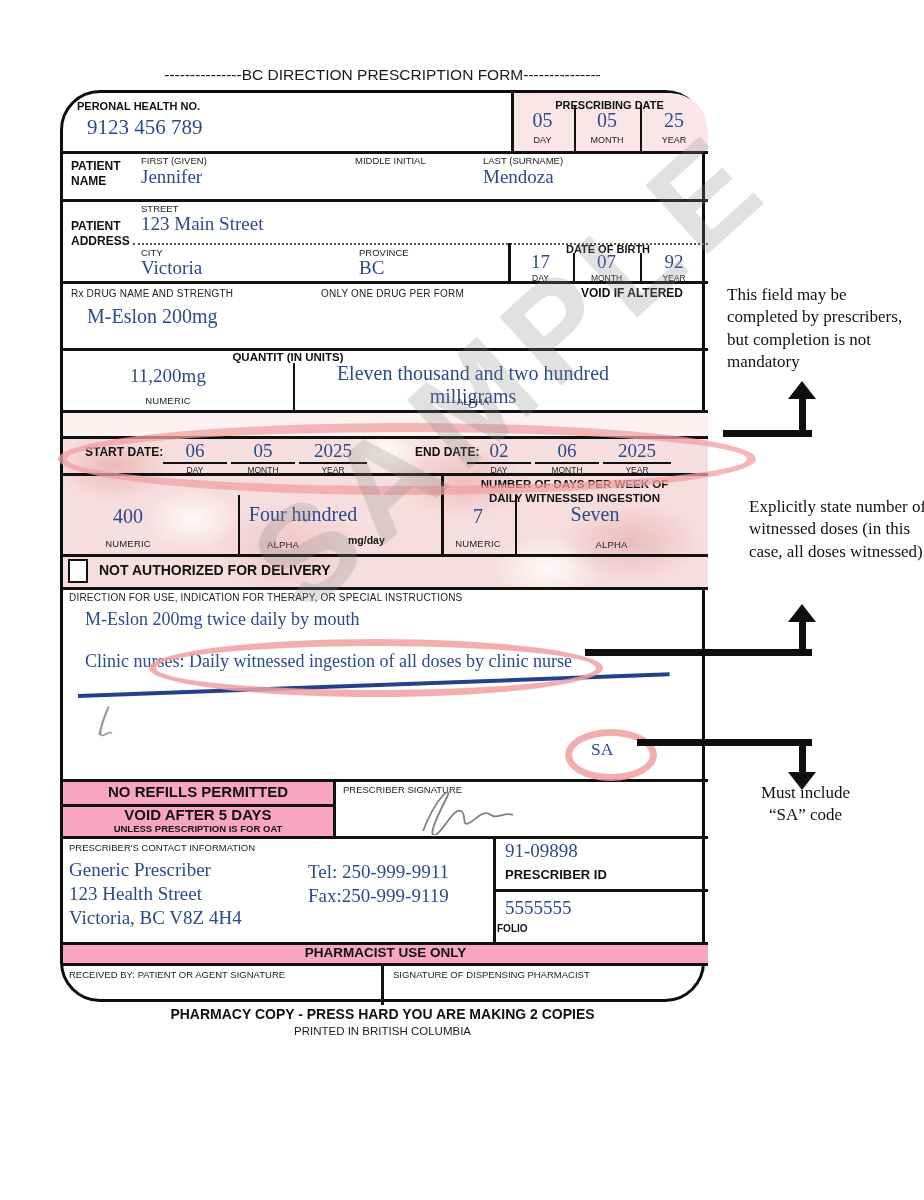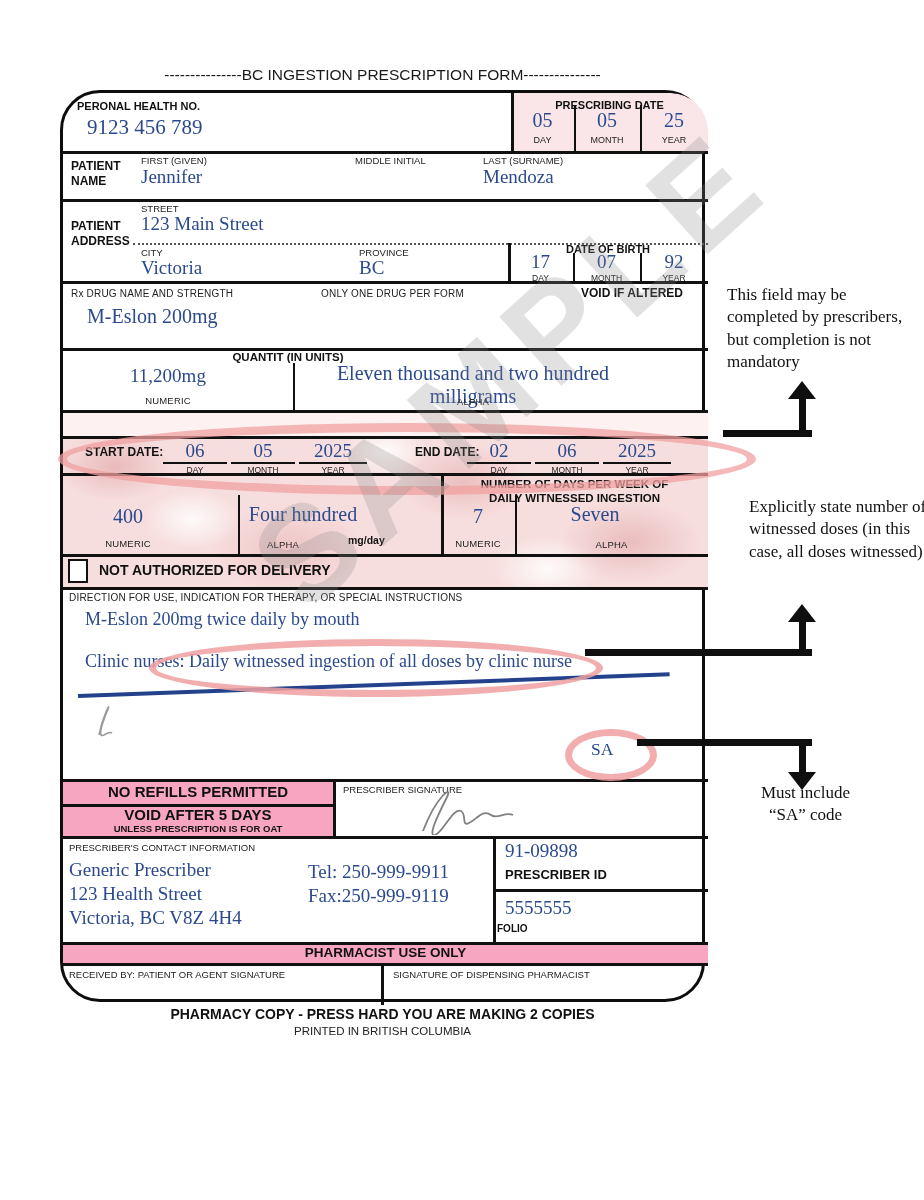--- a/index.html
+++ b/index.html
@@ -53,21 +53,21 @@
     text-align:center;font-weight:bold;font-size:135px;letter-spacing:12px;
     color:#8a8a8a;opacity:.25;transform:rotate(-42deg);pointer-events:none;
     font-family:"Liberation Sans",sans-serif;
   }
   #blue-line{position:absolute;left:15px;top:601px;width:592px;height:4px;background:#24428c;transform:rotate(-2.1deg);transform-origin:left center;}
   #checkbox{position:absolute;left:5px;top:466px;width:20px;height:24px;background:#fff;border:2.5px solid #111;box-sizing:border-box;}
 </style>
 </head>
 <body>
 
-<div class="abs center" style="left:60px;top:66px;width:645px;font-size:15.5px;color:#1a1a1a;">---------------BC INGESTION PRESCRIPTION FORM---------------</div>
+<div class="abs center" style="left:60px;top:66px;width:645px;font-size:15.5px;color:#1a1a1a;">---------------BC DIRECTION PRESCRIPTION FORM---------------</div>
 
 <div id="form">
  <div id="form-inner">
 
   <div class="lightpink" style="left:448px;top:0;width:197px;height:58px;border-radius:0 36px 0 0;"></div>
   <div class="oatbanner" style="left:0;top:317px;width:645px;height:26px;"></div>
   <div class="marble" style="left:0;top:343px;width:645px;height:151px;"></div>
   <div class="pinkbox" style="left:0;top:686px;width:270px;height:57px;"></div>
   <div class="pinkbox" style="left:0;top:849px;width:645px;height:21px;"></div>
 

